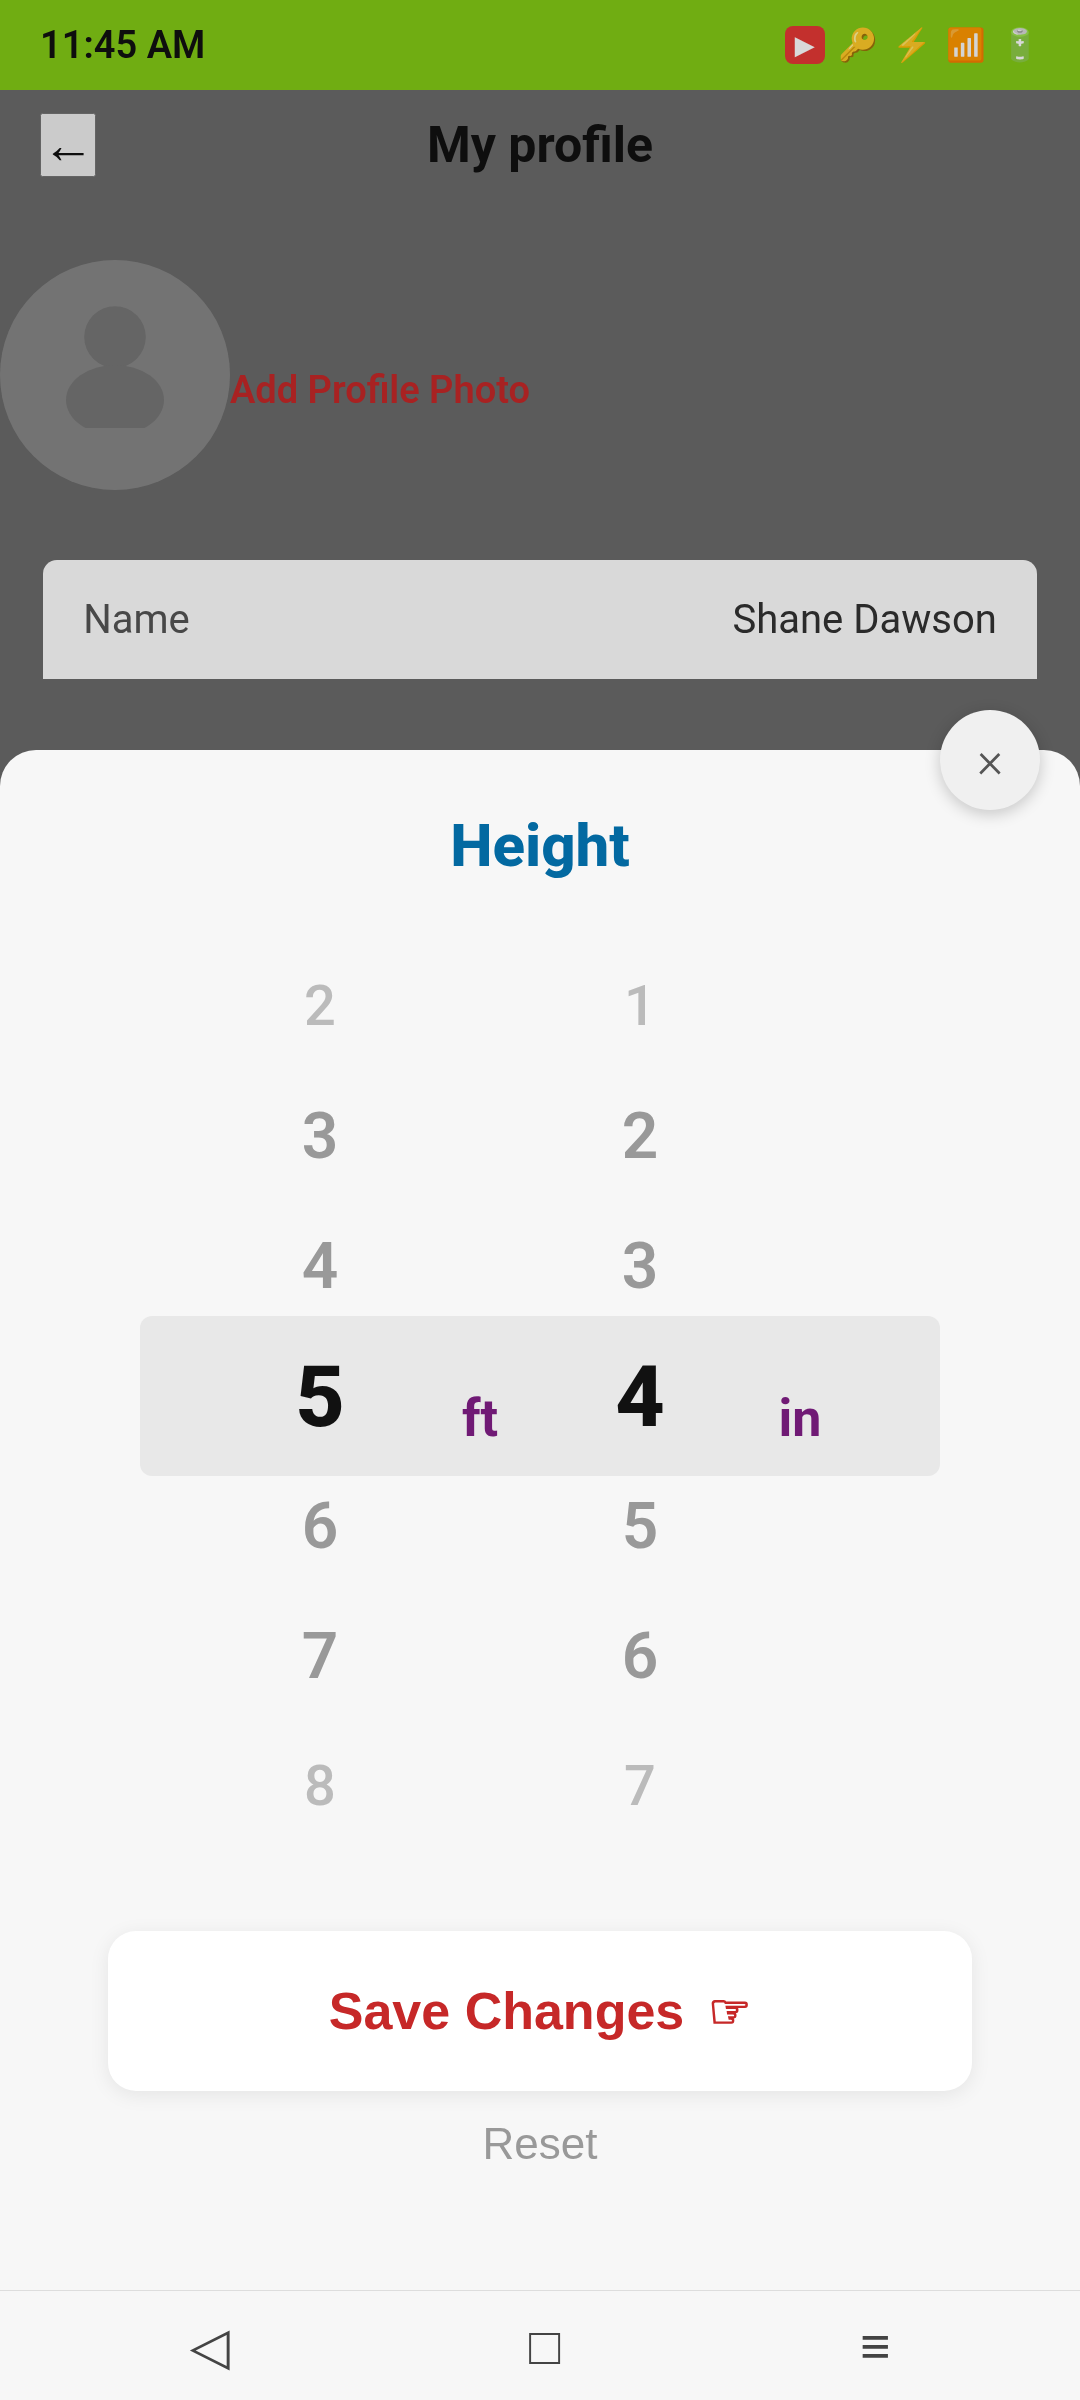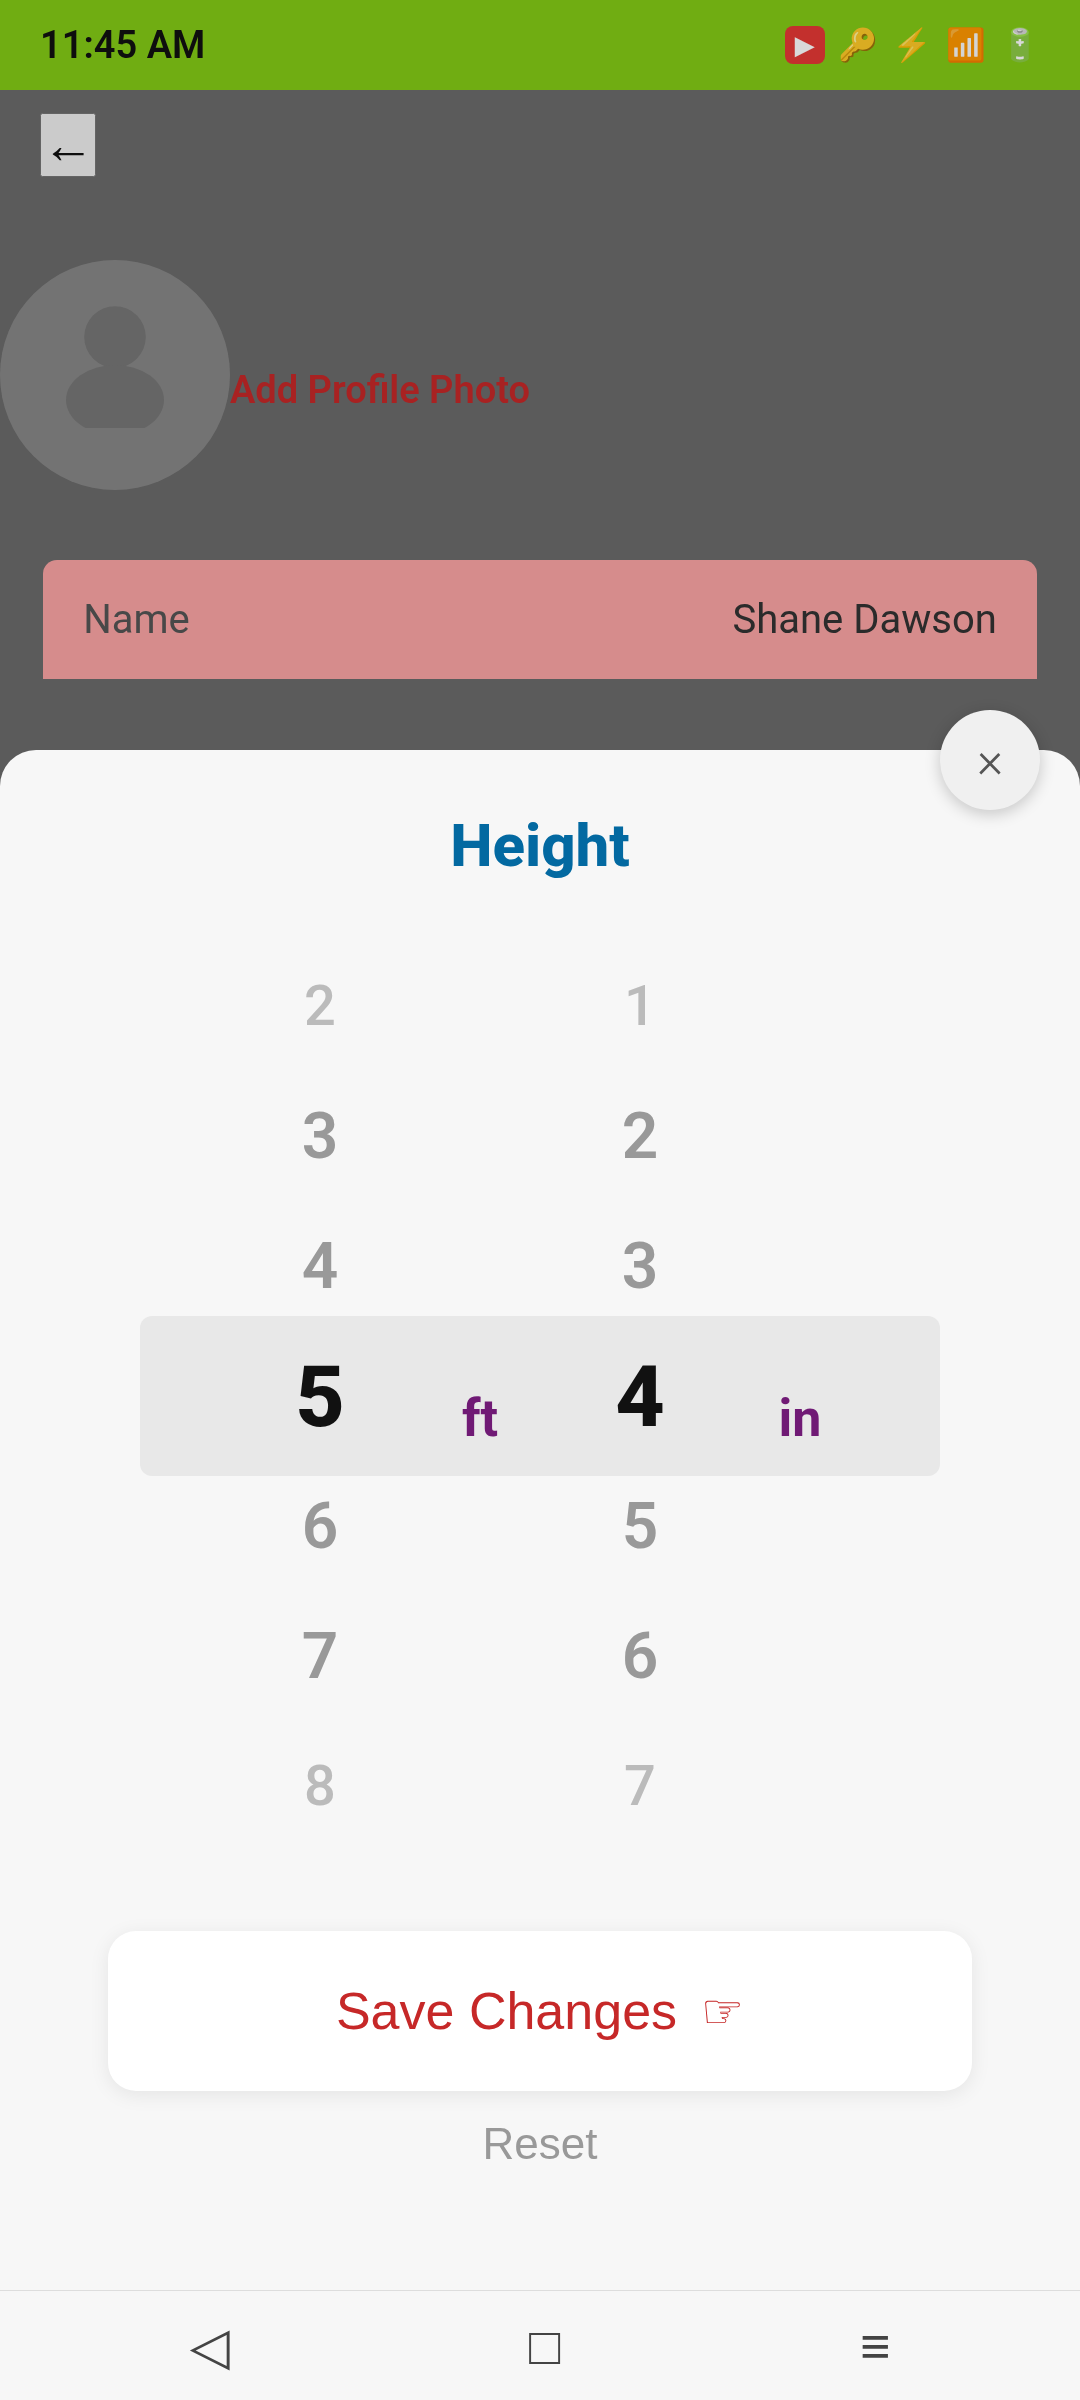--- a/index.html
+++ b/index.html
@@ -103,21 +103,21 @@
 
     .add-photo-text {
       font-size: 38px;
       font-weight: 600;
       color: #c62828;
     }
 
     
     .name-row {
       width: 92%;
-      background: #fca5a5;
+      background: #ffffff;
       border-radius: 14px 14px 0 0;
       padding: 36px 40px;
       display: flex;
       align-items: center;
       margin: 0 auto;
       position: relative;
     }
 
     .name-label {
       font-size: 40px;
@@ -280,21 +280,21 @@
       width: 80%;
     }
 
     .save-btn {
       width: 100%;
       padding: 50px 40px;
       background: white;
       border: none;
       border-radius: 28px;
       font-size: 52px;
-      font-weight: 400;
+      font-weight: 700;
       color: #c62828;
       cursor: pointer;
       display: flex;
       align-items: center;
       justify-content: center;
       gap: 24px;
       box-shadow: 0 4px 20px rgba(0,0,0,0.08);
     }
 
     .cursor-icon {
@@ -346,20 +346,21 @@
     <span class="status-icon record-icon">▶</span>
     <span class="status-icon">🔑</span>
     <span class="status-icon">⚡</span>
     <span class="status-icon">📶</span>
     <span class="status-icon">🔋</span>
   </div>
 </div>
 
 <div class="top-nav">
   <button class="back-button">←</button>
+  <span class="page-title">My profile</span>
 </div>
 
 <div class="profile-bg">
   <div class="avatar-circle">
     <span class="avatar-person-icon">
       <svg width="140" height="140" viewBox="0 0 100 100" fill="#777">
         <circle cx="50" cy="35" r="22"></circle>
         <ellipse cx="50" cy="80" rx="35" ry="25"></ellipse>
       </svg>
     </span>

